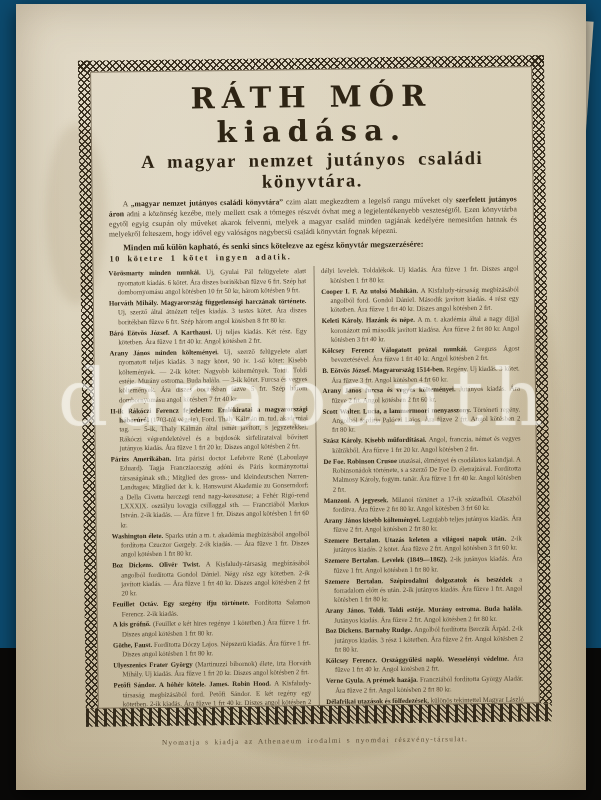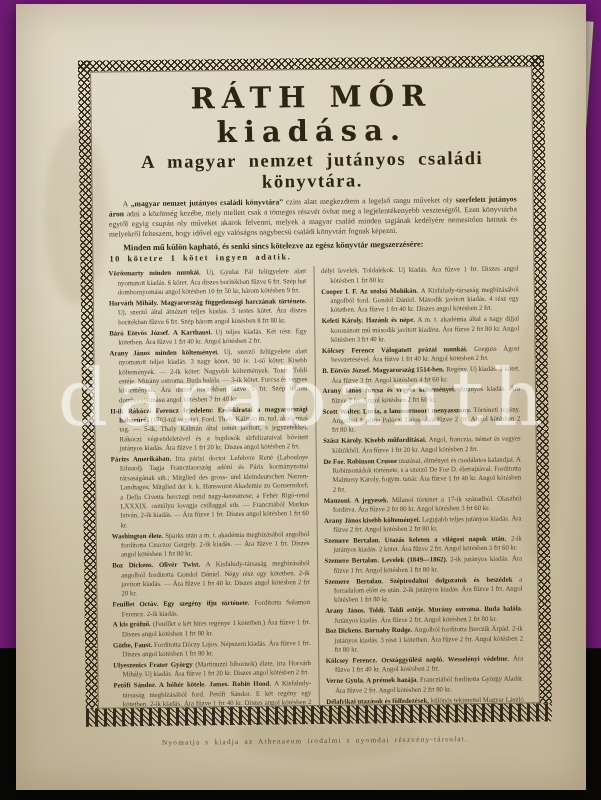--- a/index.html
+++ b/index.html
@@ -1,16 +1,16 @@
 <!DOCTYPE html>
 <html><head>
 <meta charset="utf-8">
 <style>
   html,body{margin:0;padding:0;background:#0a0908;width:601px;height:800px;overflow:hidden;}
-  .scene{position:relative;width:601px;height:648px;background:#701a75;font-family:"Liberation Serif","DejaVu Serif",serif;}
+  .scene{position:relative;width:601px;height:648px;background:#0c4a6e;font-family:"Liberation Serif","DejaVu Serif",serif;}
 
   
   .under-sheet{position:absolute;background:#cbc2ab;}
   .under-sheet.s1{right:12px;top:14px;width:220px;height:140px;transform:rotate(4deg);background:#d2c9b2;}
   .under-sheet.s2{left:40px;bottom:6px;width:530px;height:60px;transform:rotate(-1.2deg);background:#cfc6ae;}
   .under-sheet.s3{left:60px;bottom:2px;width:500px;height:40px;transform:rotate(-0.6deg);background:#c6bda5;}
 
   
   .paper{position:absolute;left:16px;top:4px;width:570px;height:786px;
     background:

